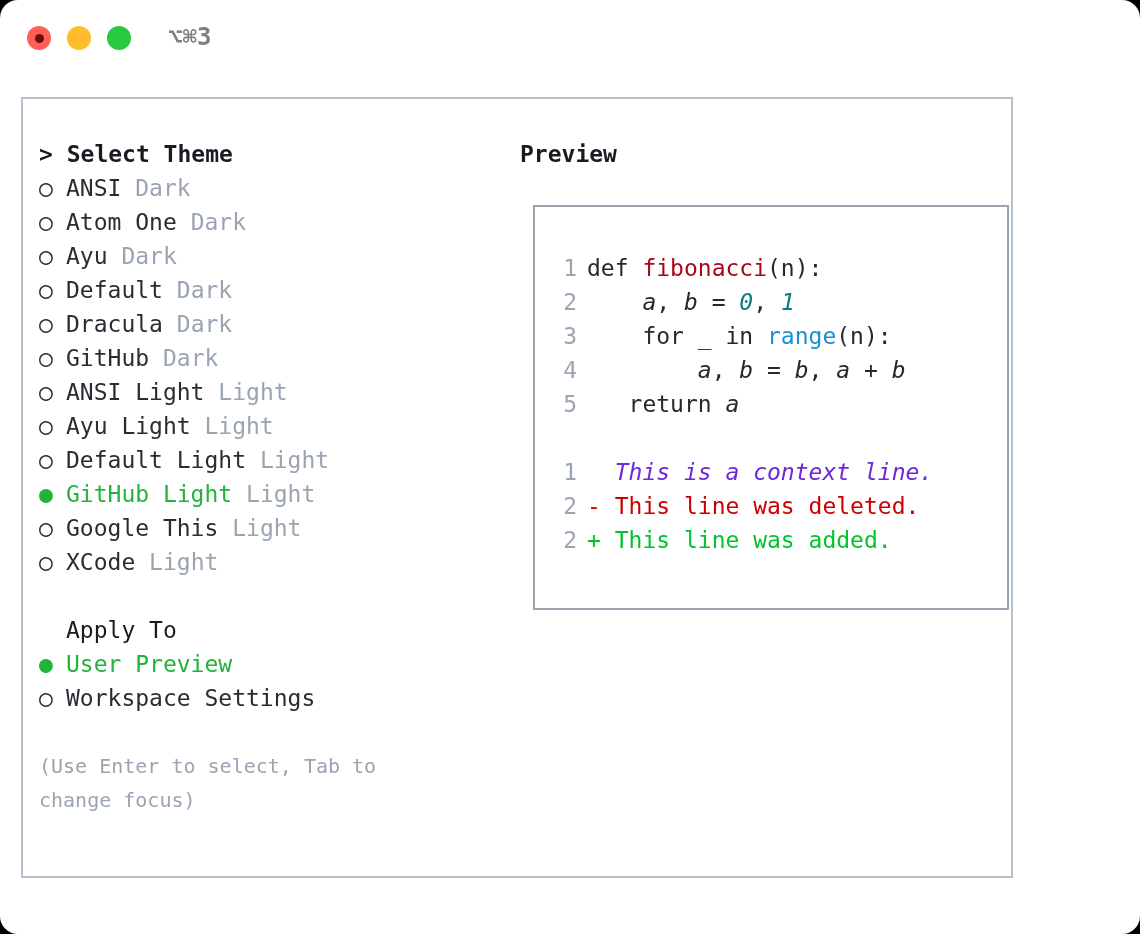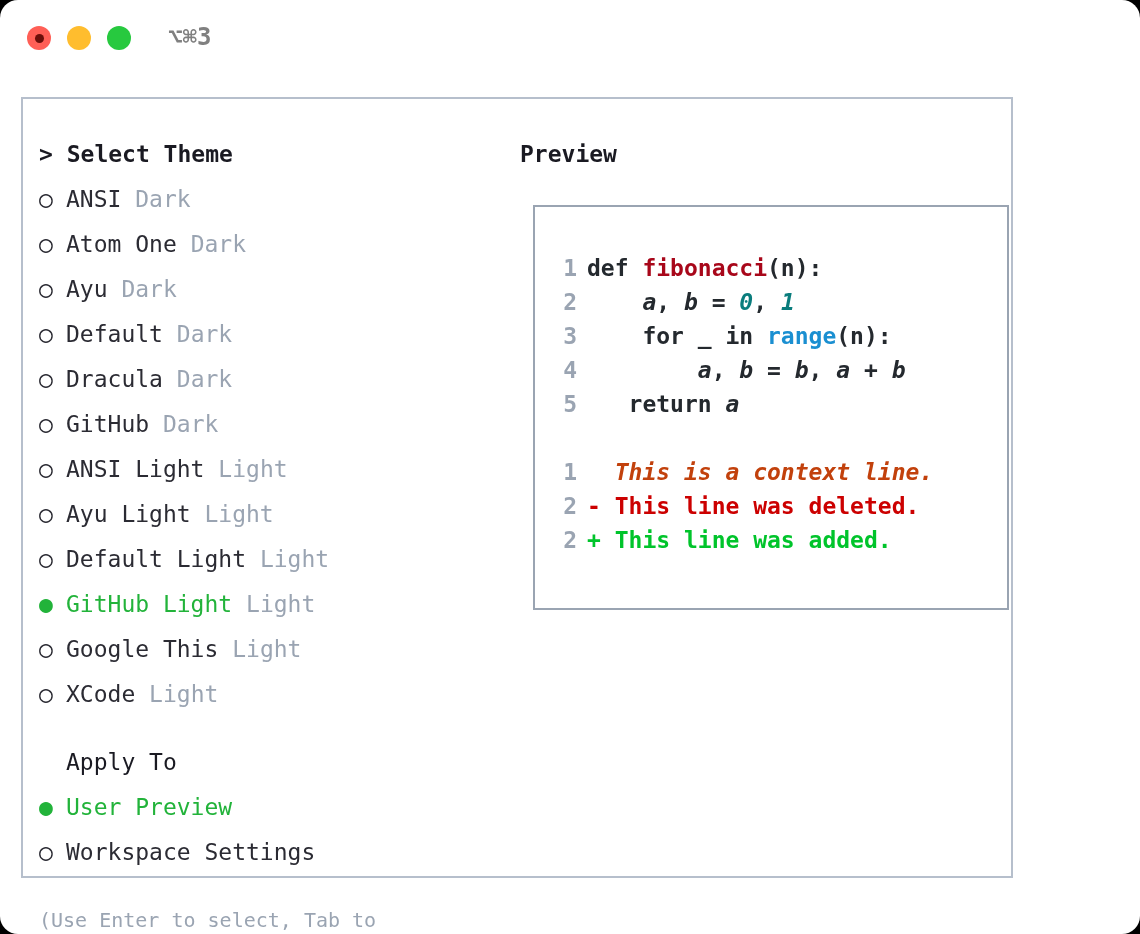--- a/index.html
+++ b/index.html
@@ -101,21 +101,20 @@
     color: #1a1a22;
     line-height: 34px;
     white-space: pre;
   }
   .row {
     font-size: 23px;
     line-height: 34px;
     color: #2b2b33;
     white-space: pre;
     display: block;
-    margin-top: 11px;
   }
   .marker {
     display: inline-block;
     width: 27px;
     color: #2b2b33;
   }
   .marker.sel { color: #22b33a; }
   .row.selected .label { color: #22b33a; }
   .label { color: #2b2b33; }
   .tag {
@@ -158,34 +157,34 @@
     box-sizing: border-box;
     background: #ffffff;
   }
   .code {
     position: absolute;
     left: 14px; top: 44px;
     font-size: 23px;
     line-height: 34px;
     white-space: pre;
   }
-  .code-line { white-space: pre; display: block; height: 34px; font-weight: bold; }
+  .code-line { white-space: pre; display: block; height: 34px; }
   .ln {
     display: inline-block;
     width: 28px;
     text-align: right;
     color: #9aa4b2;
     margin-right: 10px;
   }
   .tok-plain { color: #24292e; }
   .tok-fn    { color: #a8071a; }
   .tok-num   { color: #0a7d7d; font-style: italic; }
   .tok-call  { color: #1a8fd1; }
   .tok-var   { color: #24292e; font-style: italic; }
-  .tok-ctx   { color: #c2410c; font-style: italic; }
+  .tok-ctx   { color: #6d28d9; font-style: italic; }
   .tok-del   { color: #cc0000; }
   .tok-add   { color: #00c42b; }
   .blank-code-line { display: block; height: 34px; }
 </style>
 </head>
 <body>
 
 <div class="window">
 
   <div class="titlebar">

